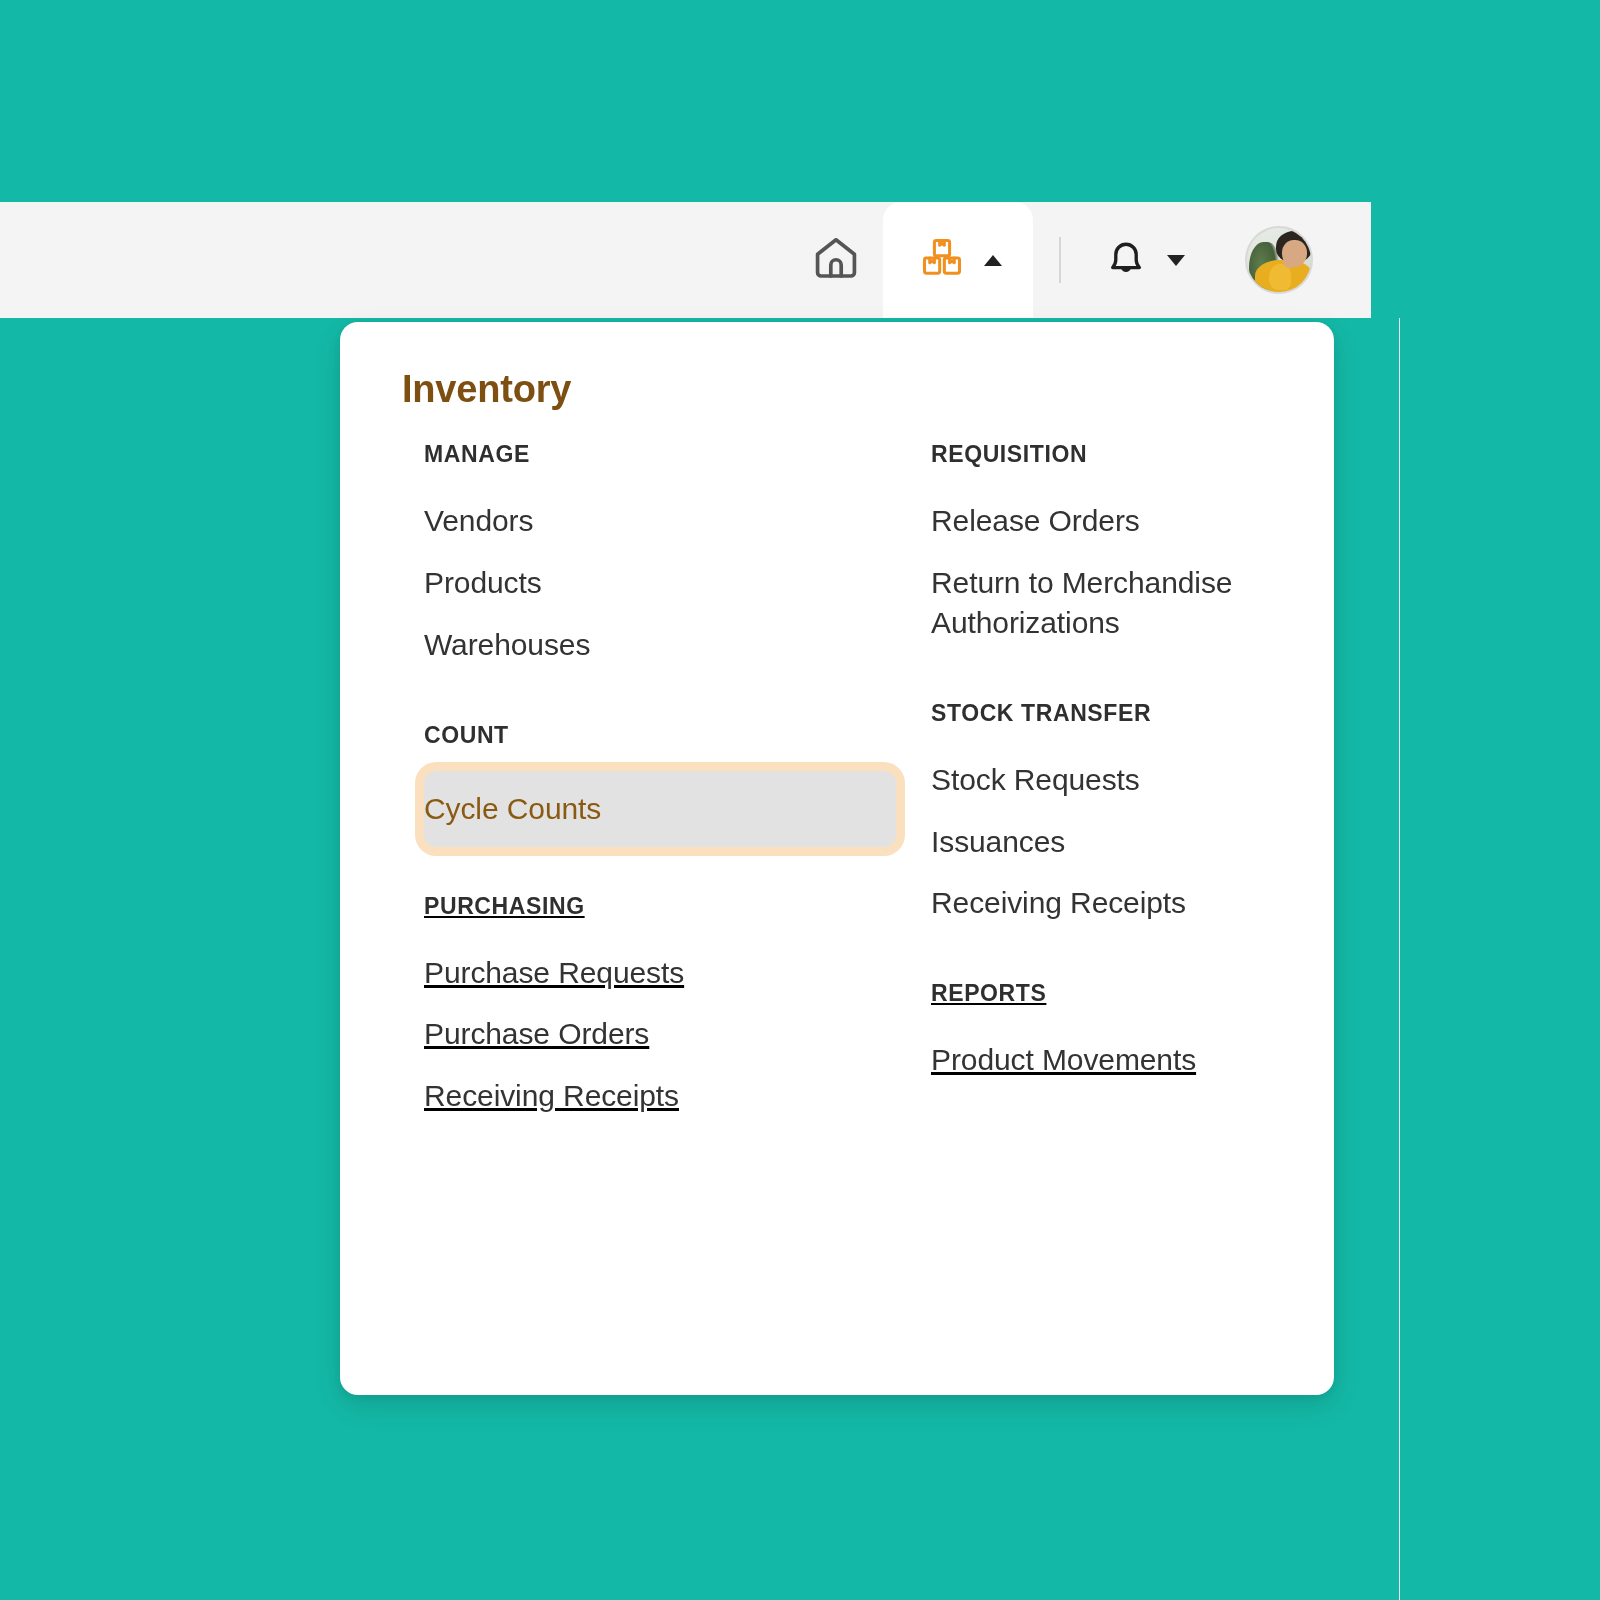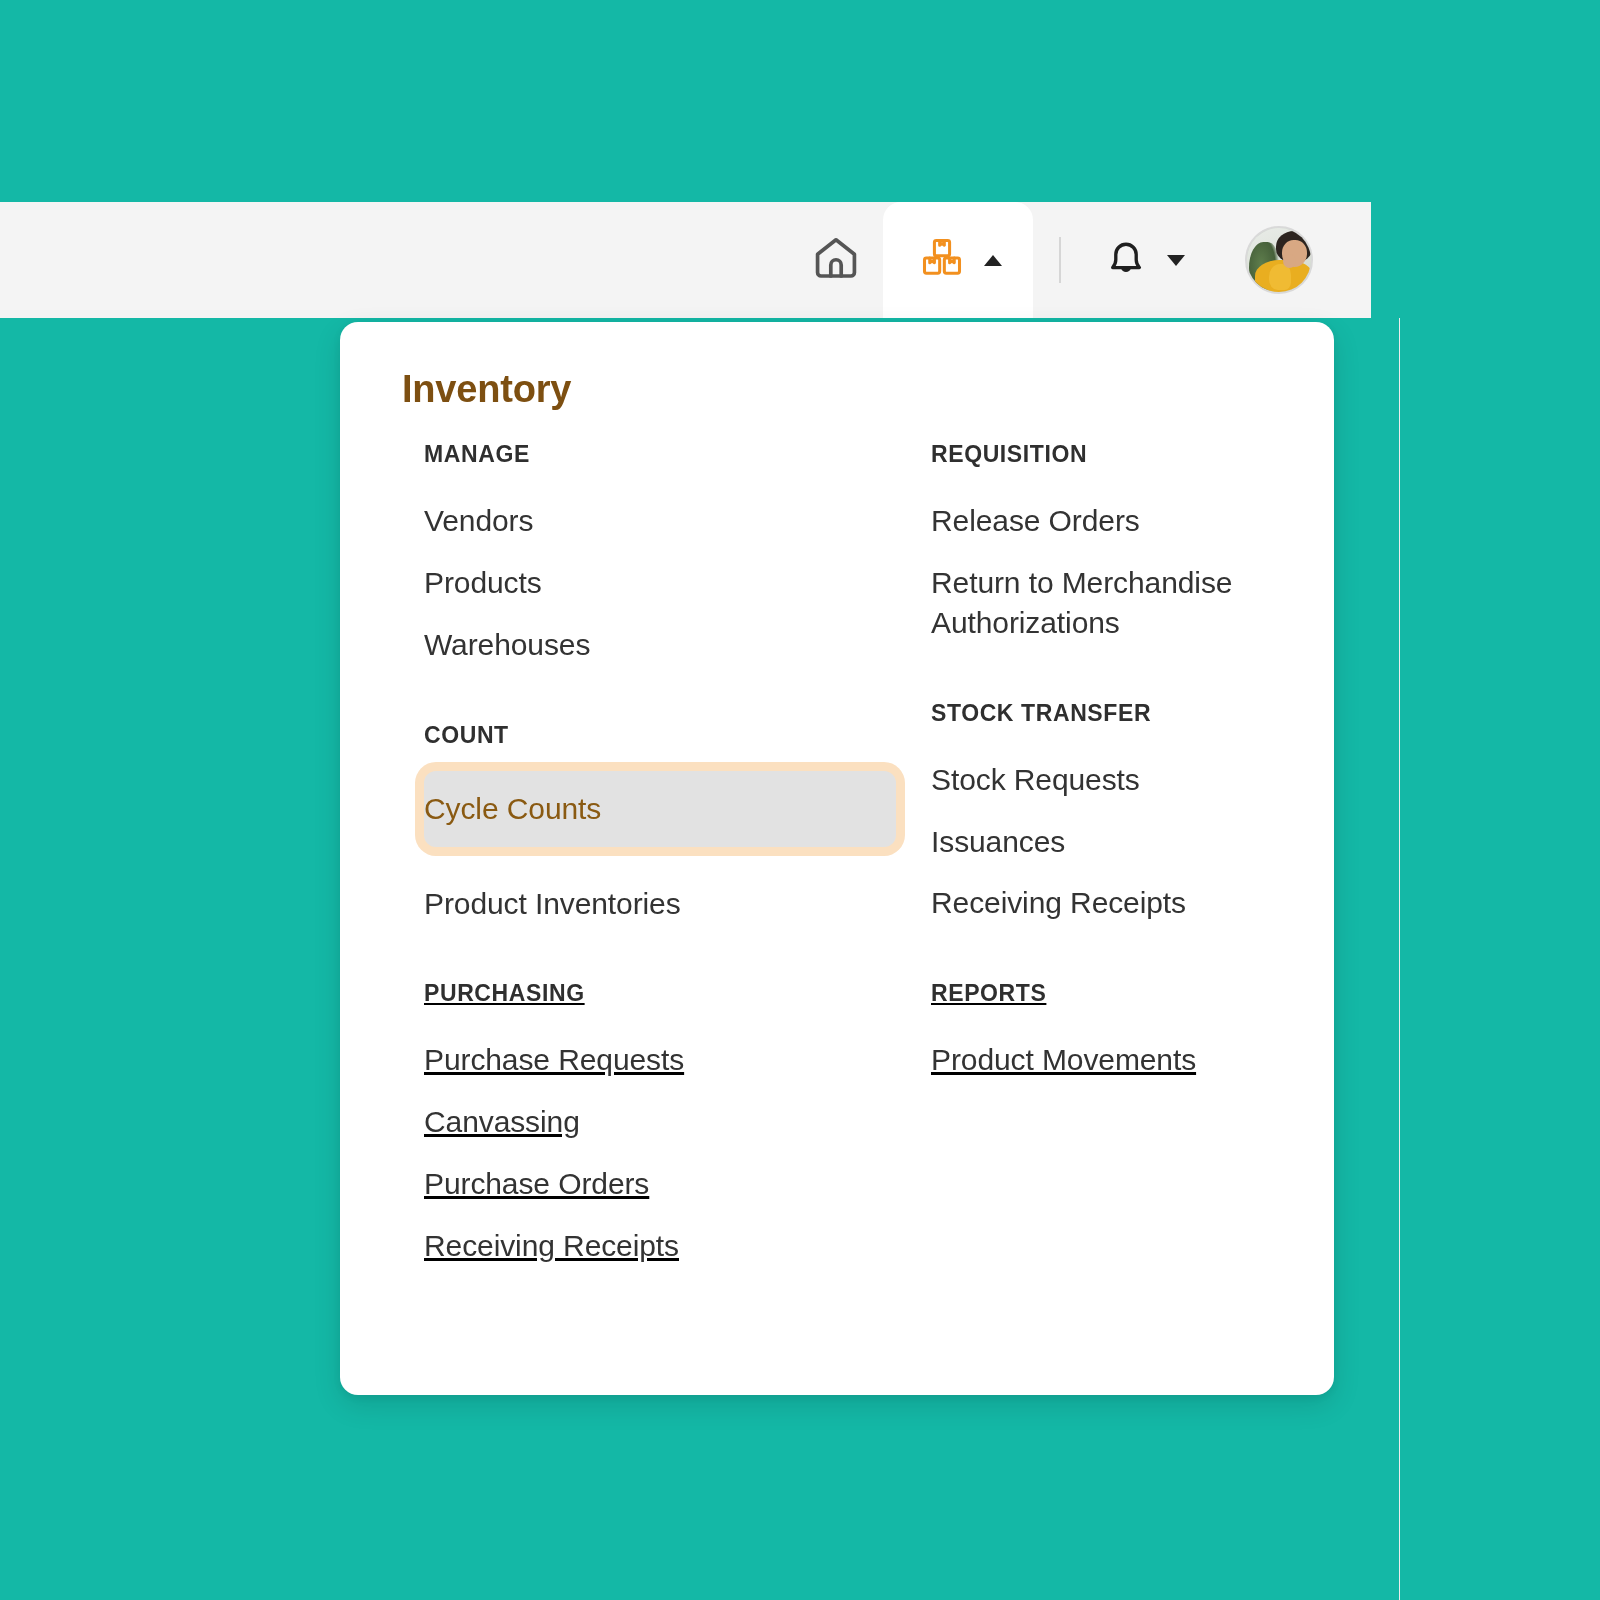--- a/index.html
+++ b/index.html
@@ -314,27 +314,25 @@
           <div class="menu-item">Vendors</div>
           <div class="menu-item">Products</div>
           <div class="menu-item">Warehouses</div>
         </div>
 
         <div class="group">
           <div class="group-title">COUNT</div>
           <div class="menu-item selected">
             <span class="sel-text">Cycle Counts</span>
           </div>
-          <div class="menu-item">Product Inventories</div>
         </div>
 
         <div class="group">
           <div class="group-title">PURCHASING</div>
           <div class="menu-item">Purchase Requests</div>
-          <div class="menu-item">Canvassing</div>
           <div class="menu-item">Purchase Orders</div>
           <div class="menu-item">Receiving Receipts</div>
         </div>
 
       </div>
 
       <div class="col col-right">
 
         <div class="group">
           <div class="group-title">REQUISITION</div>

